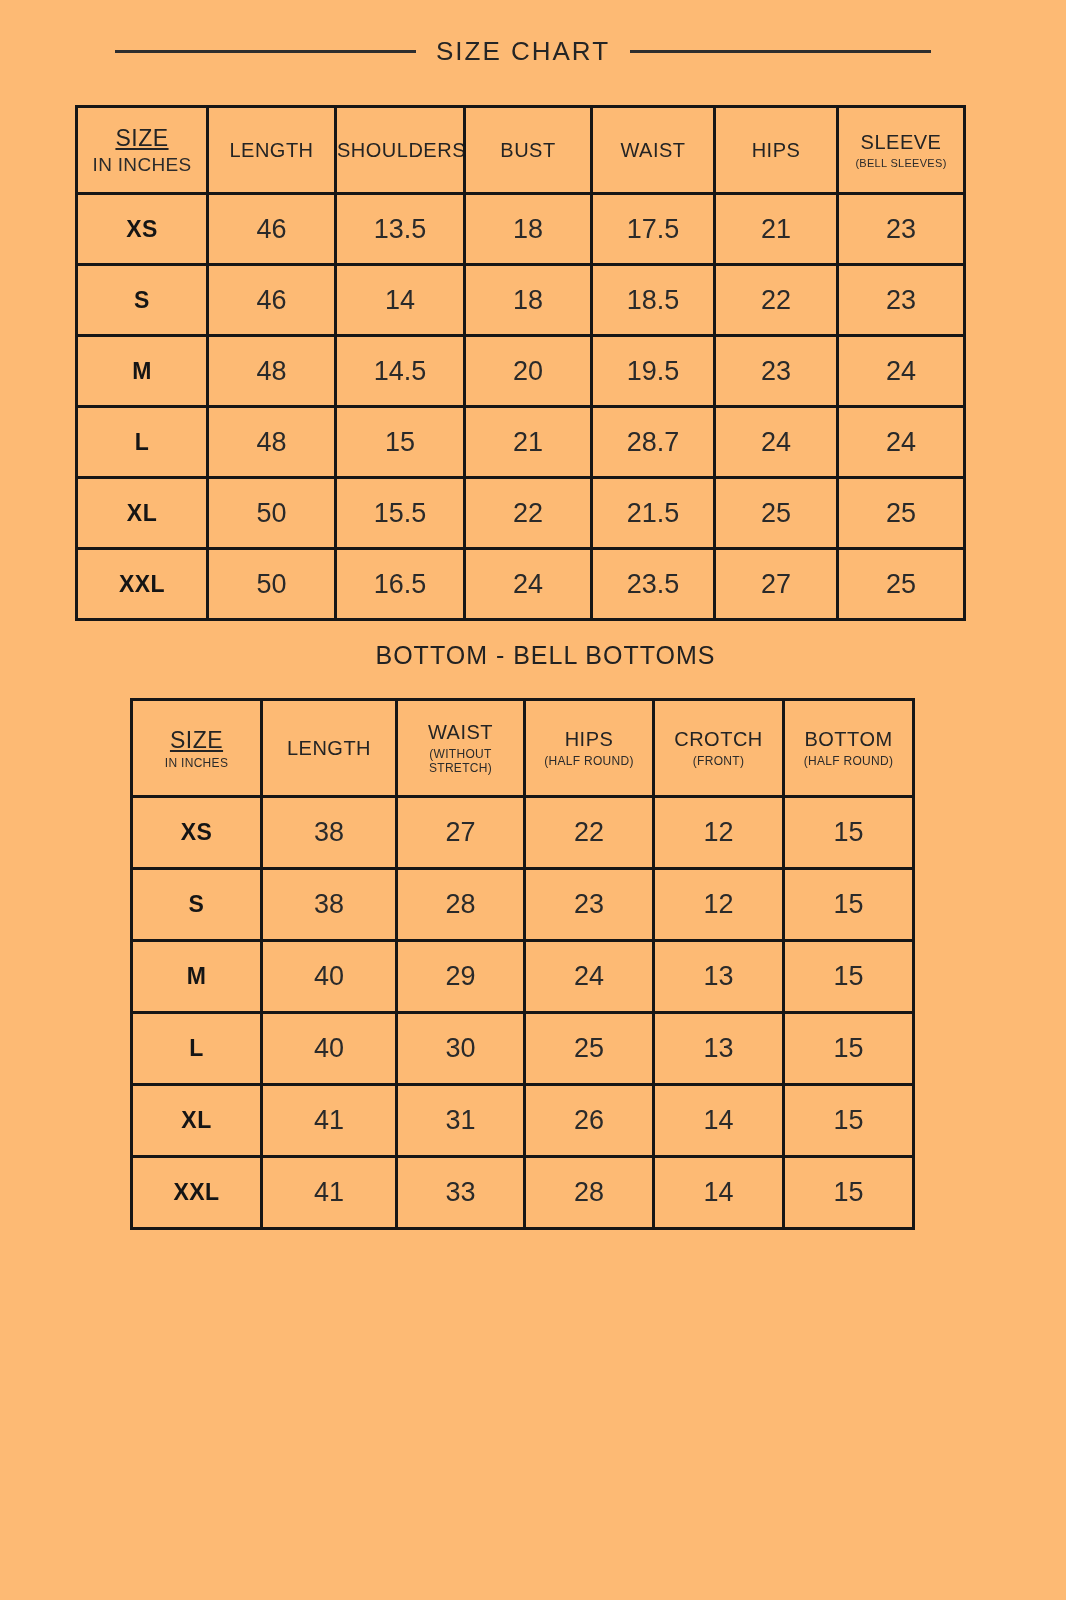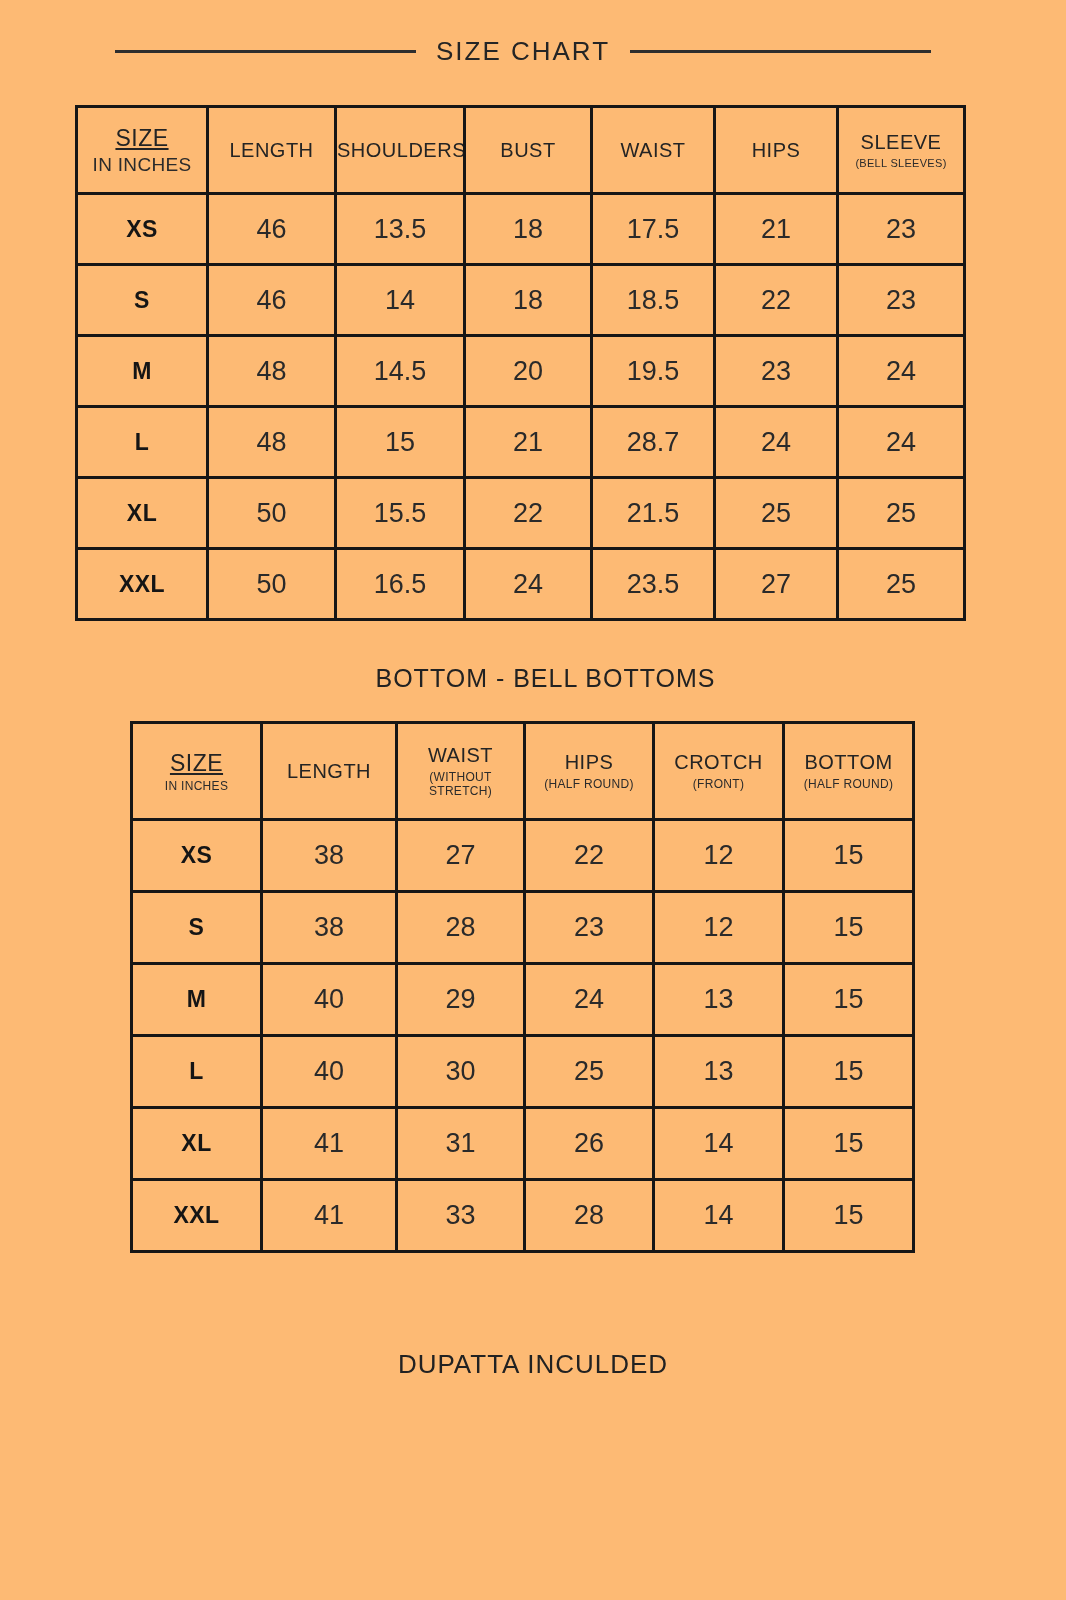--- a/index.html
+++ b/index.html
@@ -56,21 +56,21 @@
   
   .section-heading {
     text-align: center;
     font-size: 25px;
     font-weight: 400;
     letter-spacing: 1px;
     margin: 0;
     color: #222222;
   }
   .section-heading.top-heading { margin-top: 58px; }
-  .section-heading.bottom-heading { margin-top: 43px; padding-left: 25px; }
+  .section-heading.bottom-heading { margin-top: 20px; padding-left: 25px; }
 
   
   table {
     border-collapse: collapse;
     table-layout: fixed;
   }
   td {
     border: 3px solid #161616;
     text-align: center;
     vertical-align: middle;
@@ -314,15 +314,14 @@
         <td class="size-cell">XXL</td>
         <td class="value-cell">41</td>
         <td class="value-cell">33</td>
         <td class="value-cell">28</td>
         <td class="value-cell">14</td>
         <td class="value-cell">15</td>
       </tr>
     </tbody>
   </table>
 
-  <div class="footer-note">DUPATTA INCULDED</div>
 
 </div>
 
 </body></html>

